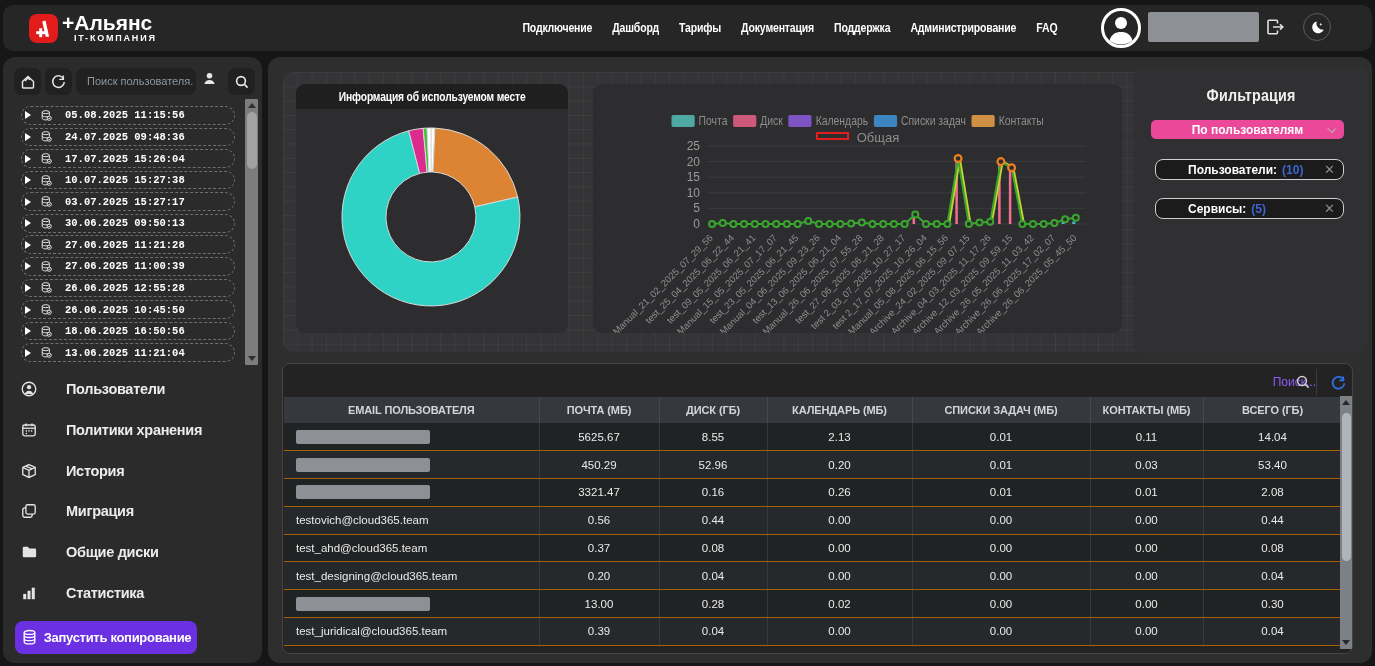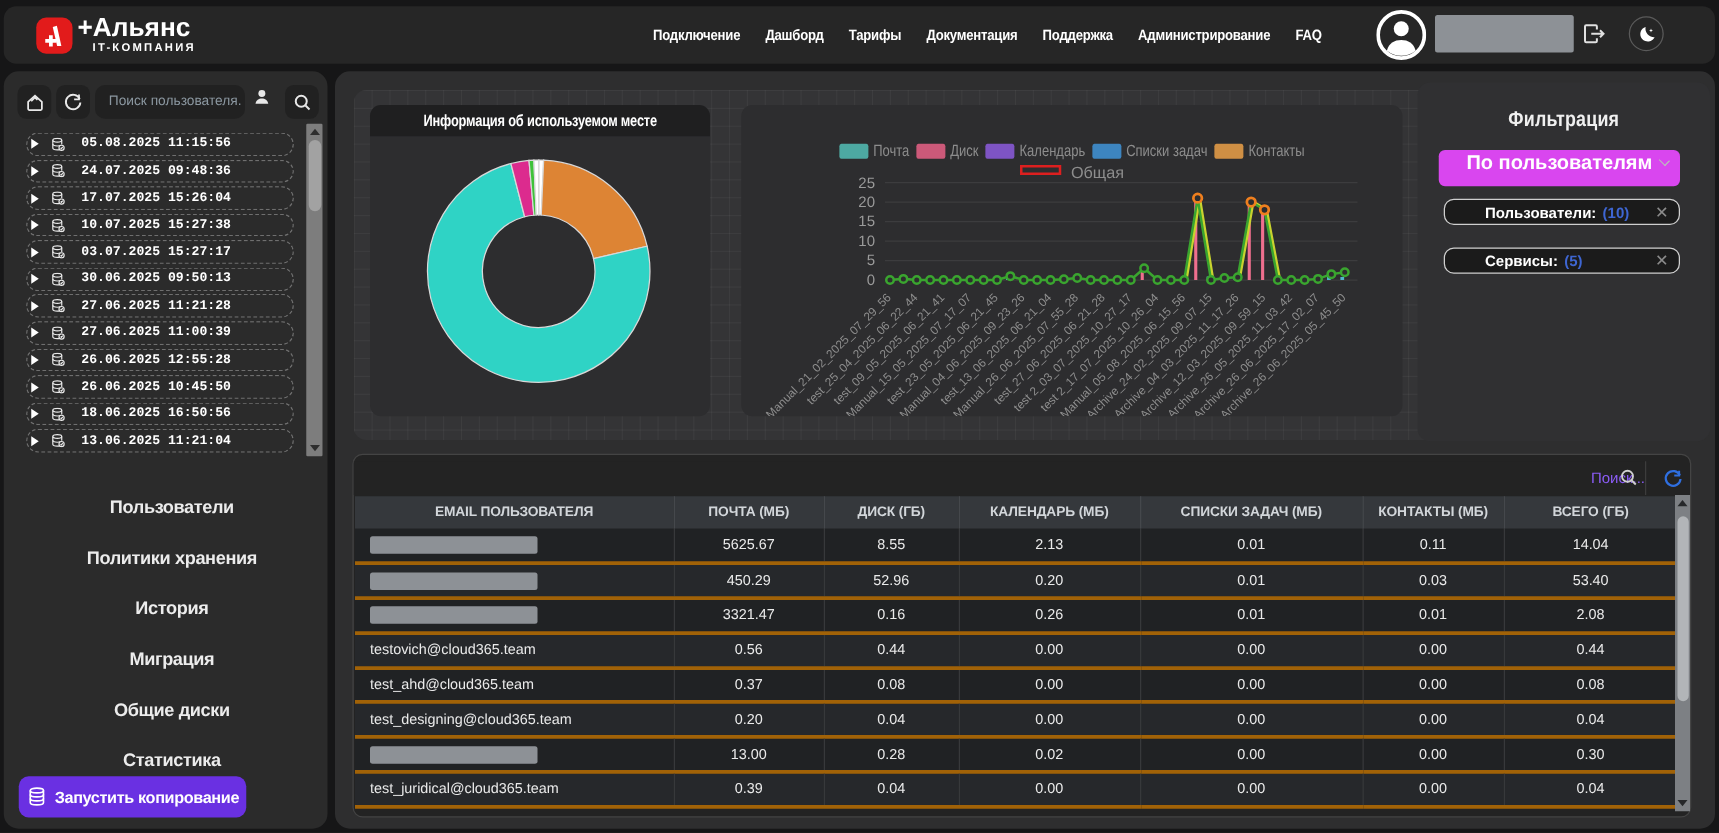--- a/index.html
+++ b/index.html
@@ -25,21 +25,21 @@
 #dlist { position:absolute; left:12px; top:49px; width:226px; height:259px; overflow:hidden; }
 .ditem { position:relative; height:18.7px; margin:0 0 2.9px 6px; width:214px; border:1px dashed rgba(255,255,255,0.32); border-radius:10px; display:flex; align-items:center; }
 .tri { width:0; height:0; border-left:6px solid #fff; border-top:4.5px solid transparent; border-bottom:4.5px solid transparent; margin-left:3px; flex:none; }
 .ditem svg { margin-left:10px; flex:none; }
 .dtxt { font-family:"Liberation Mono",monospace; font-size:10.5px; font-weight:bold; color:#fff; margin-left:13px; white-space:nowrap; }
 #dscroll { position:absolute; left:242px; top:42px; width:13px; height:266px; background:#7d7d7d; border-radius:1px; }
 #dthumb { position:absolute; left:1.5px; top:13px; width:10px; height:57px; background:#a2a2a2; border-radius:5px; }
 .arr-u { position:absolute; left:2.5px; top:4px; width:0; height:0; border-left:4px solid transparent; border-right:4px solid transparent; border-bottom:5px solid #2e2e2e; }
 .arr-d { position:absolute; left:2.5px; bottom:4px; width:0; height:0; border-left:4px solid transparent; border-right:4px solid transparent; border-top:5px solid #2e2e2e; }
 #menu { position:absolute; left:11px; top:312px; width:240px; }
-.mitem { height:40.7px; display:flex; align-items:center; gap:29px; padding-left:7px;flex-direction:column; }
+.mitem { height:40.7px; display:flex; align-items:center; gap:29px; padding-left:7px; }
 .mitem span { color:#ececec; font-size:14.5px; font-weight:bold; letter-spacing:-0.3px; }
 #runbtn { position:absolute; left:12px; top:564px; width:182px; height:33px; background:#6a30e2; border-radius:8px; display:flex; align-items:center; justify-content:center; gap:6px; color:#fff; font-size:13px; font-weight:bold; letter-spacing:-0.3px; white-space:nowrap; }
 
 
 #main { position:absolute; left:268px; top:57px; width:1104px; height:606px; background:#2e2e2f; border-radius:12px; }
 #board { position:absolute; left:15px; top:15px; width:1085px; height:280px; border-radius:10px; background:#343436;
   background-image:linear-gradient(rgba(255,255,255,0.045) 1px, transparent 1px),linear-gradient(90deg, rgba(255,255,255,0.045) 1px, transparent 1px);
   background-size:14.3px 14.3px; }
 .panel { position:absolute; background:#2d2d2f; border-radius:9px; overflow:hidden; }
 .phead { height:25px; background:#1f1f20; color:#fff; font-size:13px; font-weight:bold; letter-spacing:-0.2px; display:flex; align-items:center; }
@@ -52,33 +52,33 @@
 #sumcheck { position:absolute; right:8px; top:5px; display:flex; align-items:center; gap:8px; transform:scaleX(0.85); transform-origin:right center; }
 #sumcheck .cb { width:13px; height:13px; border:2px solid #d0d0d0; border-radius:3px; background:#1f1f20; }
 #sumcheck span { color:#fff; font-size:12.5px; font-weight:bold; }
 #legend { position:absolute; left:0; top:30px; width:529px; display:flex; justify-content:center; gap:7px; transform:scaleX(0.8); }
 .lg { display:flex; align-items:center; gap:5px; }
 #legend2 { position:absolute; left:0; top:47px; width:529px; display:flex; justify-content:center; gap:8px; }
 .sw { width:29px; height:12px; border-radius:2px; }
 .lgt { color:#8d8d8d; font-size:13px; line-height:13px; }
 #filter { position:absolute; left:866px; top:9px; width:234px; height:287px; background:#303032; border-radius:10px; }
 #filter h3 { color:#f0f0f0; font-size:17px; font-weight:bold; text-align:center; margin-top:20px; letter-spacing:0.2px; transform:scaleX(0.84); }
-#fselect { position:absolute; left:17px; top:54px; width:193px; height:29px; background:#d946ef; border-radius:5px; color:#fff; font-size:16px; font-weight:bold; text-align:center; line-height:21px; }
+#fselect { position:absolute; left:17px; top:54px; width:193px; height:19px; background:#ec4899; border-radius:5px; color:#fff; font-size:12px; font-weight:bold; text-align:center; line-height:21px; }
 #fselect .chev { position:absolute; right:9px; top:7px; width:7px; height:7px; border-right:1.6px solid #bbb; border-bottom:1.6px solid #bbb; transform:rotate(45deg) scale(1,0.8); margin-top:-2px; }
 .chip { position:absolute; left:21px; width:189px; height:21px; background:#1b1b1b; border:1.5px solid #cfcfcf; border-radius:8px; display:flex; align-items:center; padding:0 8px; }
 .chip .cl { color:#fff; font-size:12px; font-weight:bold;margin-left:24px; }
 .chip .cn { color:#3e66d2; font-size:12px; font-weight:bold; margin-left:5px; }
 .chip .cx { margin-left:auto; color:#8a8a8a; font-size:13px; }
 
 
 #tblpanel { position:absolute; left:14px; top:306px; width:1071px; height:291px; background:#232323; border:1px solid #444; border-radius:8px; }
 #tsearch { position:absolute; left:0px; top:5px; width:1034px; height:27px; background:#232323; border-right:1px solid #3c3c3c; color:#8b5cf6; font-size:12px; line-height:27px; padding-left:14px;text-align:right; }
 #tbl { position:absolute; left:1px; top:33px; width:1058px; border-collapse:collapse; table-layout:fixed; }
 #tbl th { background:#35383c; color:#d2d6da; font-size:11px; font-weight:bold; height:26px; border-right:1px solid #45484c; letter-spacing:-0.1px; }
-#tbl td { color:#eaeaea; font-size:11.5px; text-align:center; height:27.8px; border-right:1px solid #37393b; border-bottom:3px solid #a16207; }
+#tbl td { color:#eaeaea; font-size:11.5px; text-align:center; height:27.8px; border-right:1px solid #37393b; border-bottom:1px solid #a16207; }
 #tbl tr:nth-child(even) td { background:#202224; }
 #tbl tr:nth-child(odd) td { background:#26282b; }
 #tbl td.em { text-align:left; padding-left:12px; }
 .redact { width:134px; height:14px; background:#8d9196; border-radius:2px; }
 #tscroll { position:absolute; right:0px; top:32px; width:12px; height:253px; background:#7d8084; }
 #tthumb { position:absolute; left:1.5px; top:17px; width:9px; height:148px; background:#b2b5b8; border-radius:5px; }
 </style></head><body>
 
 <div id="nav">
   <div id="logoicon"><svg width="29" height="29" viewBox="0 0 29 29">

